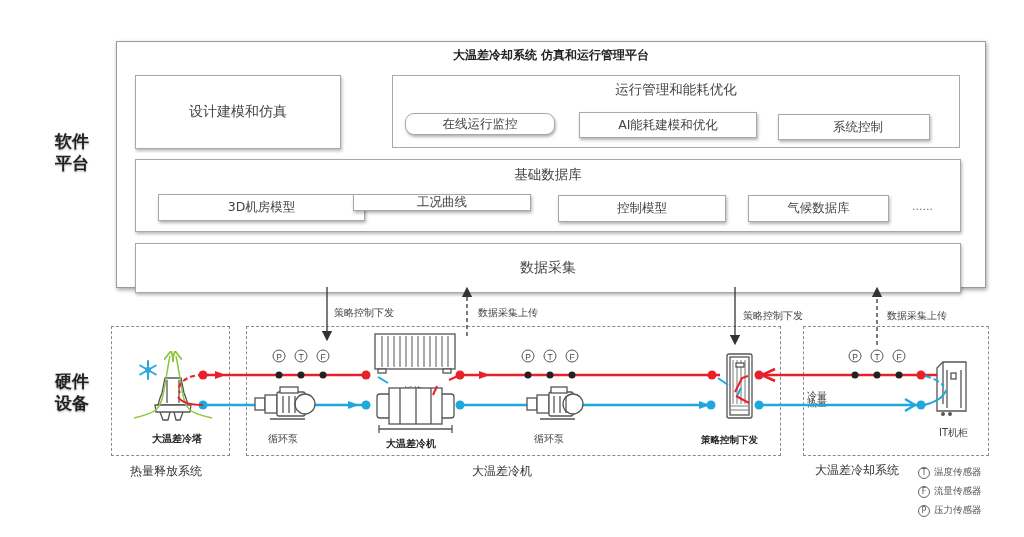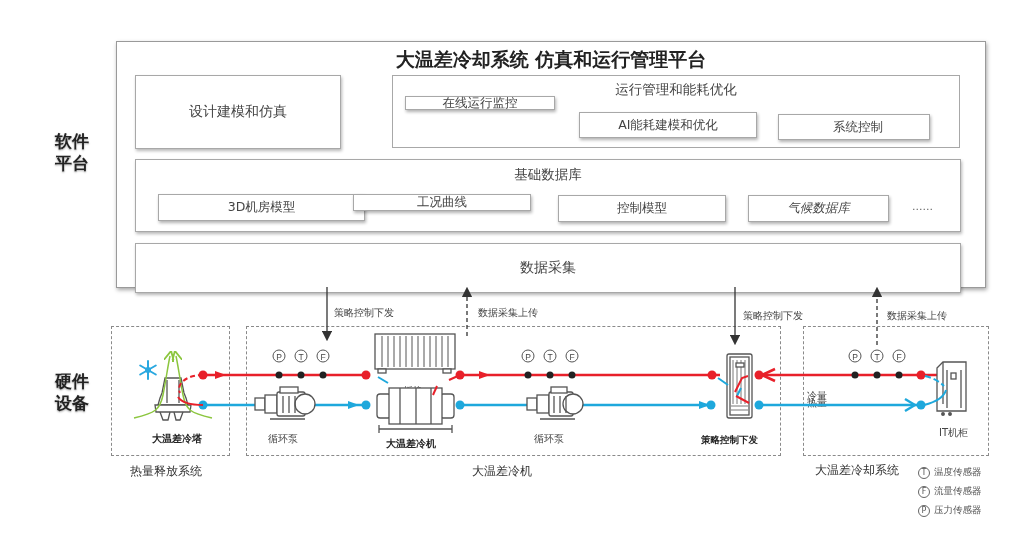--- a/index.html
+++ b/index.html
@@ -4,21 +4,21 @@
 <style>
   html, body { margin:0; padding:0; background:#ffffff; }
   body { width:1024px; height:537px; position:relative; overflow:hidden;
          font-family:"DejaVu Sans", "Liberation Sans", sans-serif; color:#333; }
   .abs { position:absolute; }
   .side-label { position:absolute; font-weight:bold; font-size:17px; color:#222; line-height:22px; text-align:center; width:40px; text-shadow:0 1px 2px rgba(0,0,0,0.35); }
   .frame { position:absolute; background:#fff; border:1px solid #9a9a9a; box-shadow:1px 2px 4px rgba(0,0,0,0.35); }
   .box { position:absolute; background:#fff; border:1px solid #a8a8a8; box-shadow:1px 2px 3px rgba(0,0,0,0.28); box-sizing:border-box; }
   .chip { position:absolute; background:#fff; border:1px solid #a8a8a8; box-shadow:1px 2px 3px rgba(0,0,0,0.3); box-sizing:border-box;
           font-size:12.5px; color:#444; display:flex; align-items:center; justify-content:center; }
-  .title { position:absolute; font-weight:bold; font-size:19px; color:#222; text-align:center; }
+  .title { position:absolute; font-weight:bold; font-size:12px; color:#222; text-align:center; }
   .sub-title { position:absolute; font-size:13.5px; color:#444; text-align:center; }
   .dashed { position:absolute; border:1.5px dashed #8a8a8a; box-sizing:border-box; }
   .small { position:absolute; font-size:10px; color:#444; white-space:nowrap; }
   .small-b { position:absolute; font-size:10px; color:#222; font-weight:bold; white-space:nowrap; }
   .sys-label { position:absolute; font-size:12px; color:#333; white-space:nowrap; }
   .legend-row { position:absolute; display:flex; align-items:center; font-size:9.5px; color:#555; }
   .legend-row .c { width:12px; height:12px; border:1px solid #666; border-radius:50%; font-size:8px; display:flex; align-items:center; justify-content:center; margin-right:4px; box-sizing:border-box; }
   svg { position:absolute; left:0; top:0; }
 </style>
 </head>
@@ -33,30 +33,30 @@
 
 <div class="frame" style="left:116px;top:41px;width:868px;height:245px;"></div>
 <div class="title" style="left:116px;top:47px;width:870px;">大温差冷却系统 仿真和运行管理平台</div>
 
 <div class="box" style="left:135px;top:75px;width:206px;height:74px;display:flex;align-items:center;justify-content:center;">
   <span style="font-size:14px;color:#444;">设计建模和仿真</span>
 </div>
 
 <div class="box" style="left:392px;top:75px;width:568px;height:73px;box-shadow:none;"></div>
 <div class="sub-title" style="left:392px;top:81px;width:568px;">运行管理和能耗优化</div>
-<div class="chip" style="left:405px;top:96px;width:150px;height:14px;">在线运行监控</div>
+<div class="chip" style="left:405px;top:113px;width:150px;height:22px;border-radius:9px;">在线运行监控</div>
 <div class="chip" style="left:579px;top:112px;width:178px;height:26px;">AI能耗建模和优化</div>
 <div class="chip" style="left:778px;top:114px;width:152px;height:26px;padding-left:8px;">系统控制</div>
 
 <div class="box" style="left:135px;top:159px;width:826px;height:73px;"></div>
 <div class="sub-title" style="left:135px;top:166px;width:826px;">基础数据库</div>
 <div class="chip" style="left:158px;top:194px;width:207px;height:27px;">3D机房模型</div>
 <div class="chip" style="left:353px;top:194px;width:178px;height:17px;">工况曲线</div>
 <div class="chip" style="left:558px;top:195px;width:168px;height:27px;">控制模型</div>
-<div class="chip" style="left:748px;top:195px;width:141px;height:27px;font-style:italic;">气候数据库</div>
+<div class="chip" style="left:748px;top:195px;width:141px;height:27px;">气候数据库</div>
 <div class="abs" style="left:912px;top:200px;font-size:11px;color:#666;">......</div>
 
 <div class="box" style="left:135px;top:243px;width:826px;height:50px;display:flex;align-items:center;justify-content:center;">
   <span style="font-size:14px;color:#444;">数据采集</span>
 </div>
 
 <div class="dashed" style="left:111px;top:326px;width:119px;height:130px;"></div>
 <div class="dashed" style="left:246px;top:326px;width:535px;height:130px;"></div>
 <div class="dashed" style="left:803px;top:326px;width:186px;height:130px;"></div>
 

